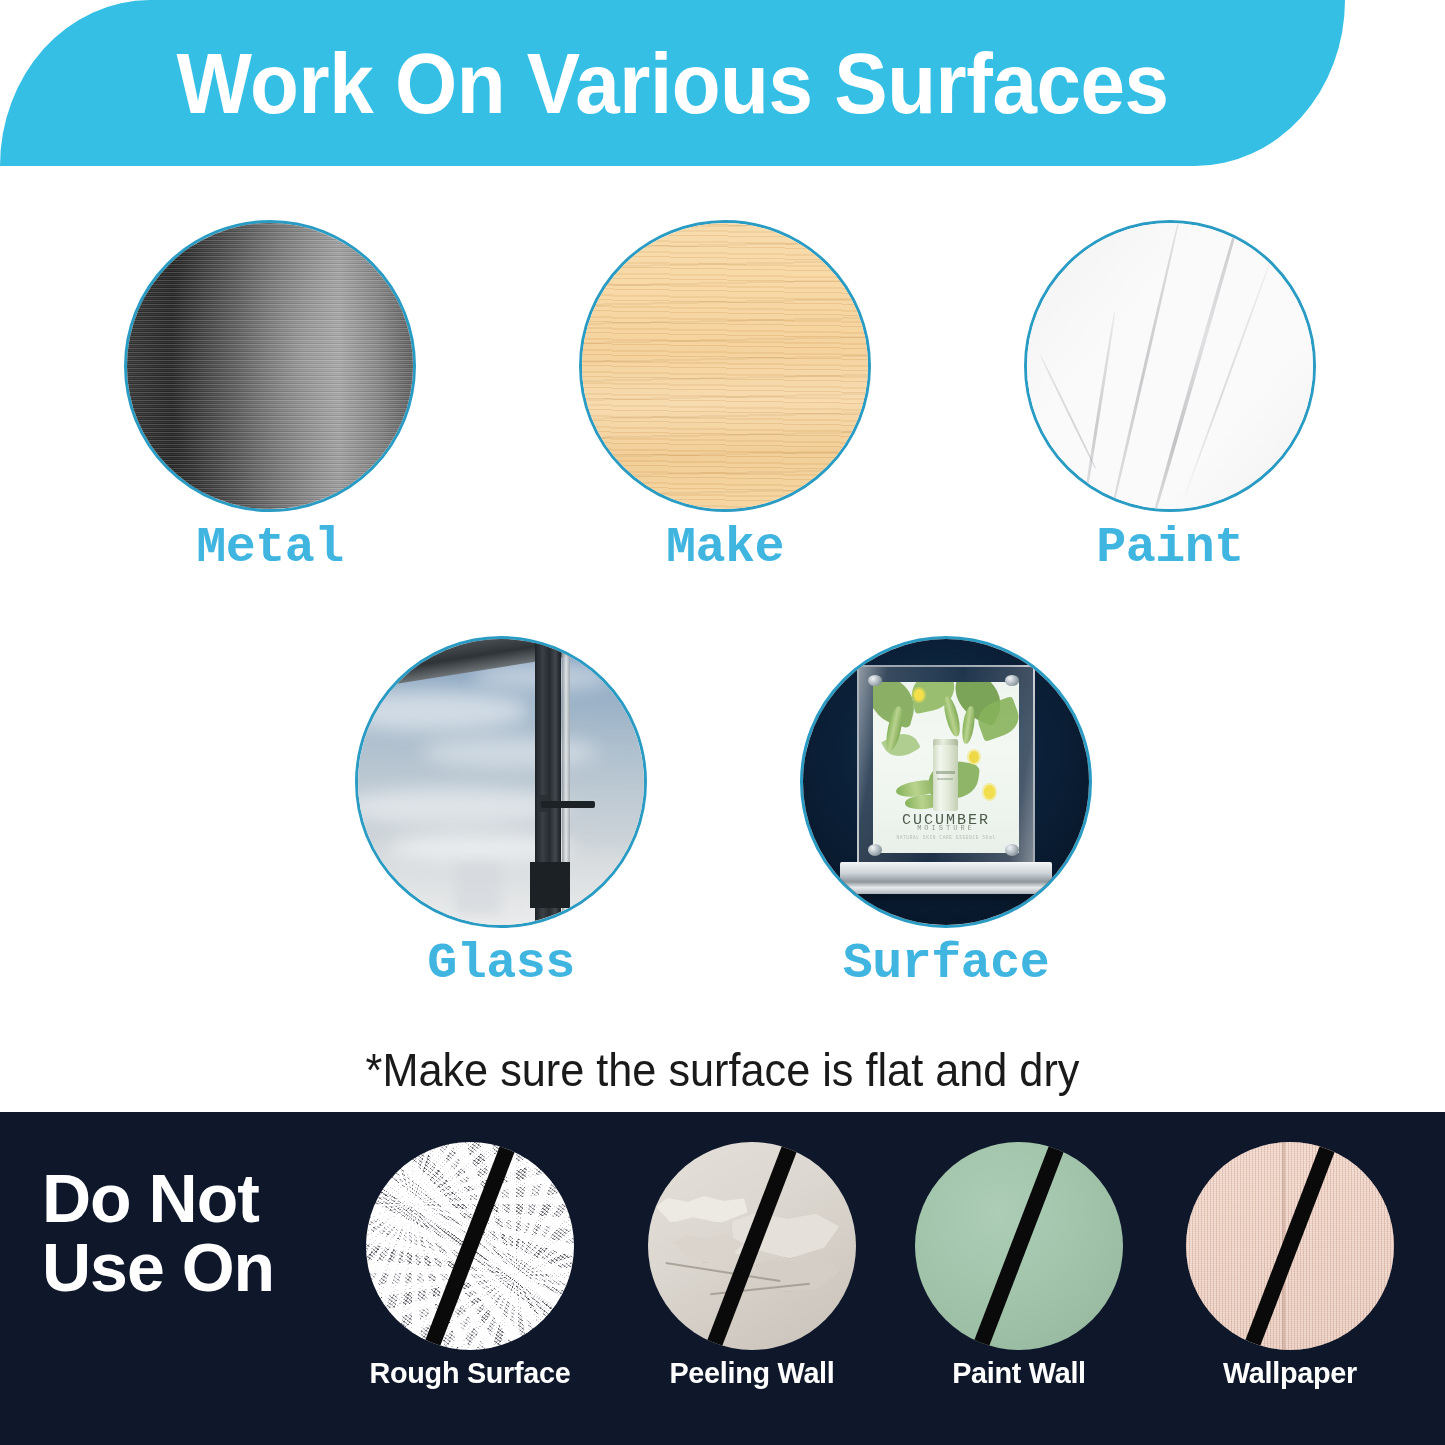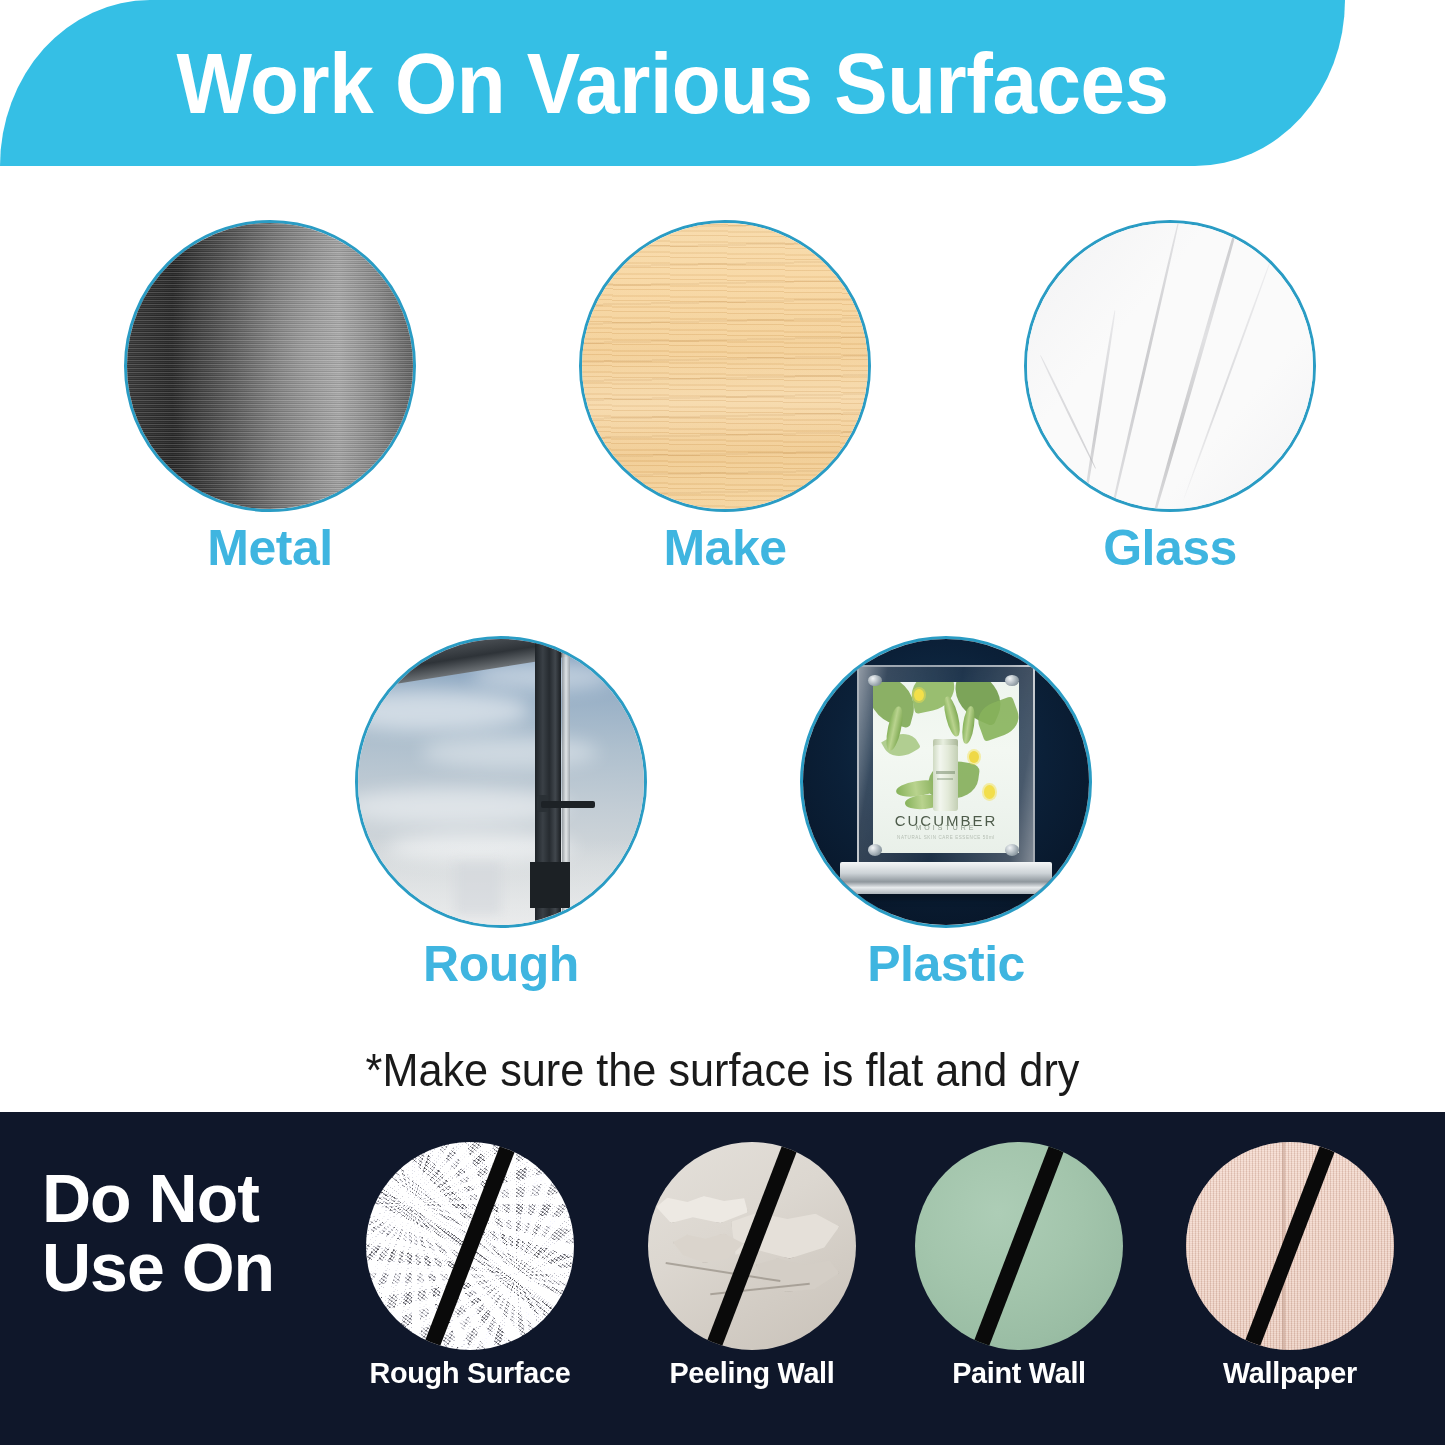--- a/index.html
+++ b/index.html
@@ -29,21 +29,21 @@
     font-size:86px;
     letter-spacing:-0.5px;
     white-space:nowrap;
     transform:translateY(-50%) scaleX(0.93);
   }
 
   
   .surfaces{
     position:absolute;left:0;top:166px;width:1445px;height:946px;
   }
-  .surf-item{position:absolute;text-align:center;}
+  .surf-item{position:absolute;text-align:center;font-family:Liberation Mono, monospace;}
   .surf-disc{
     width:292px;height:292px;border-radius:50%;
     border:3px solid #2A9CC4;
     box-sizing:border-box;
     overflow:hidden;position:relative;
   }
   .surf-label{
     margin-top:10px;
     color:#3FB5E0;
     font-weight:bold;
@@ -388,42 +388,42 @@
   <div class="surf-item" style="left:1024px;top:54px;width:292px;">
     <div class="surf-disc">
       <div class="tex-tile">
         <span class="vein v1"></span>
           <span class="vein v2"></span>
         <span class="vein v3"></span>
           <span class="vein v4"></span>
         <span class="vein v5"></span>
       </div>
     </div>
-    <div class="surf-label">Glass</div>
+    <div class="surf-label">Paint</div>
   </div>
 
   <div class="surf-item" style="left:355px;top:470px;width:292px;">
     <div class="surf-disc">
       <div class="tex-glass">
         <span class="glass-cloud gc5"></span>
         <span class="glass-cloud gc1"></span>
         <span class="glass-cloud gc2"></span>
         <span class="glass-cloud gc3"></span>
         <span class="glass-cloud gc4"></span>
         <span class="glass-blur"></span>
         <span class="glass-reflect"></span>
         <span class="glass-topframe"></span>
         <span class="glass-post"></span>
         <span class="glass-post2"></span>
         <span class="glass-base"></span>
         <span class="glass-handleknob"></span>
         <span class="glass-handle"></span>
       </div>
     </div>
-    <div class="surf-label">Rough</div>
+    <div class="surf-label">Glass</div>
   </div>
 
   <div class="surf-item" style="left:800px;top:470px;width:292px;">
     <div class="surf-disc">
       <div class="tex-plastic">
         <div class="acrylic">
           <div class="poster">
             <span class="leaf l1"></span>
               <span class="leaf l2"></span>
             <span class="leaf l3"></span>
@@ -448,21 +448,21 @@
           </div>
           <span class="screw s1"></span>
           <span class="screw s2"></span>
           <span class="screw s3"></span>
           <span class="screw s4"></span>
         </div>
         <span class="stand-shadow"></span>
         <span class="stand"></span>
       </div>
     </div>
-    <div class="surf-label">Plastic</div>
+    <div class="surf-label">Surface</div>
   </div>
 </div>
 
 <div class="note">*Make sure the surface is flat and dry</div>
 
 <div class="bottom-band">
 
   <div class="dnu-title">
     <span>Do Not</span>
     <span>Use On</span>

